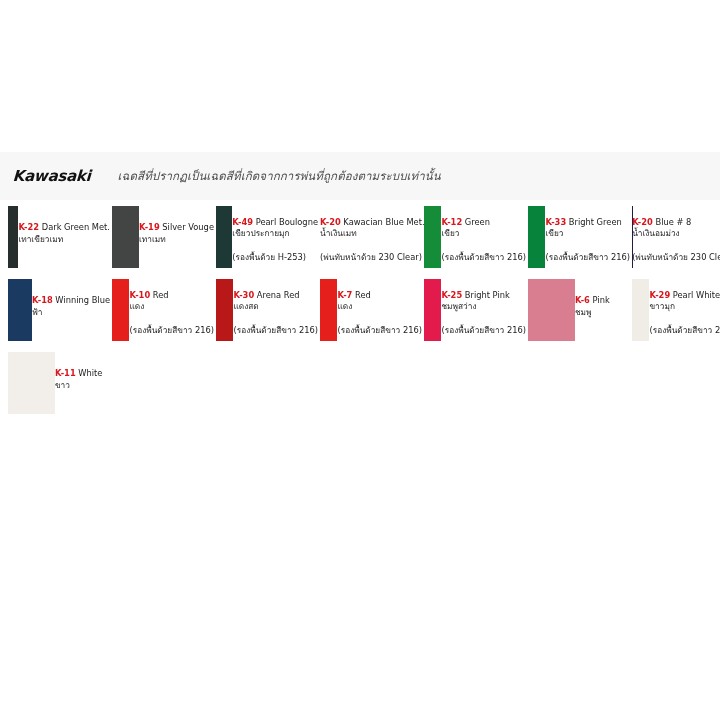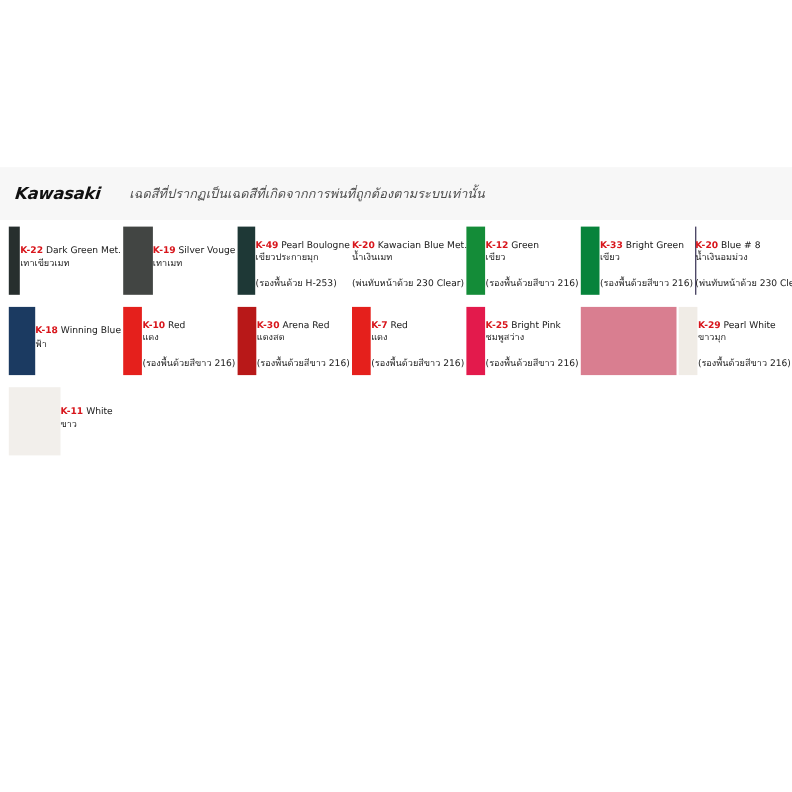--- a/index.html
+++ b/index.html
@@ -215,20 +215,25 @@
           <div class="swatch-cell">
             <div class="chip" title="#e31a4c" style="background: rgb(227, 26, 76);"></div>
             <div class="cell-text">
               <div class="line-main"><span class="code">K-25</span> <span class="name">Bright Pink</span></div>
               <div class="line-thai">ชมพูสว่าง</div>
               <div class="line-note">(รองพื้นด้วยสีขาว 216)</div>
             </div>
           </div>
           <div class="swatch-cell">
             <div class="chip" title="#d97e90" style="background: rgb(217, 126, 144);"></div>
+            <div class="cell-text">
+              <div class="line-main"><span class="code">K-6</span> <span class="name">Pink</span></div>
+              <div class="line-thai">ชมพู</div>
+              <div class="line-note empty"></div>
+            </div>
           </div>
           <div class="swatch-cell">
             <div class="chip" title="#f0ece6" style="background: rgb(240, 236, 230);"></div>
             <div class="cell-text">
               <div class="line-main"><span class="code">K-29</span> <span class="name">Pearl White</span></div>
               <div class="line-thai">ขาวมุก</div>
               <div class="line-note">(รองพื้นด้วยสีขาว 216)</div>
             </div>
           </div>
         </div>

